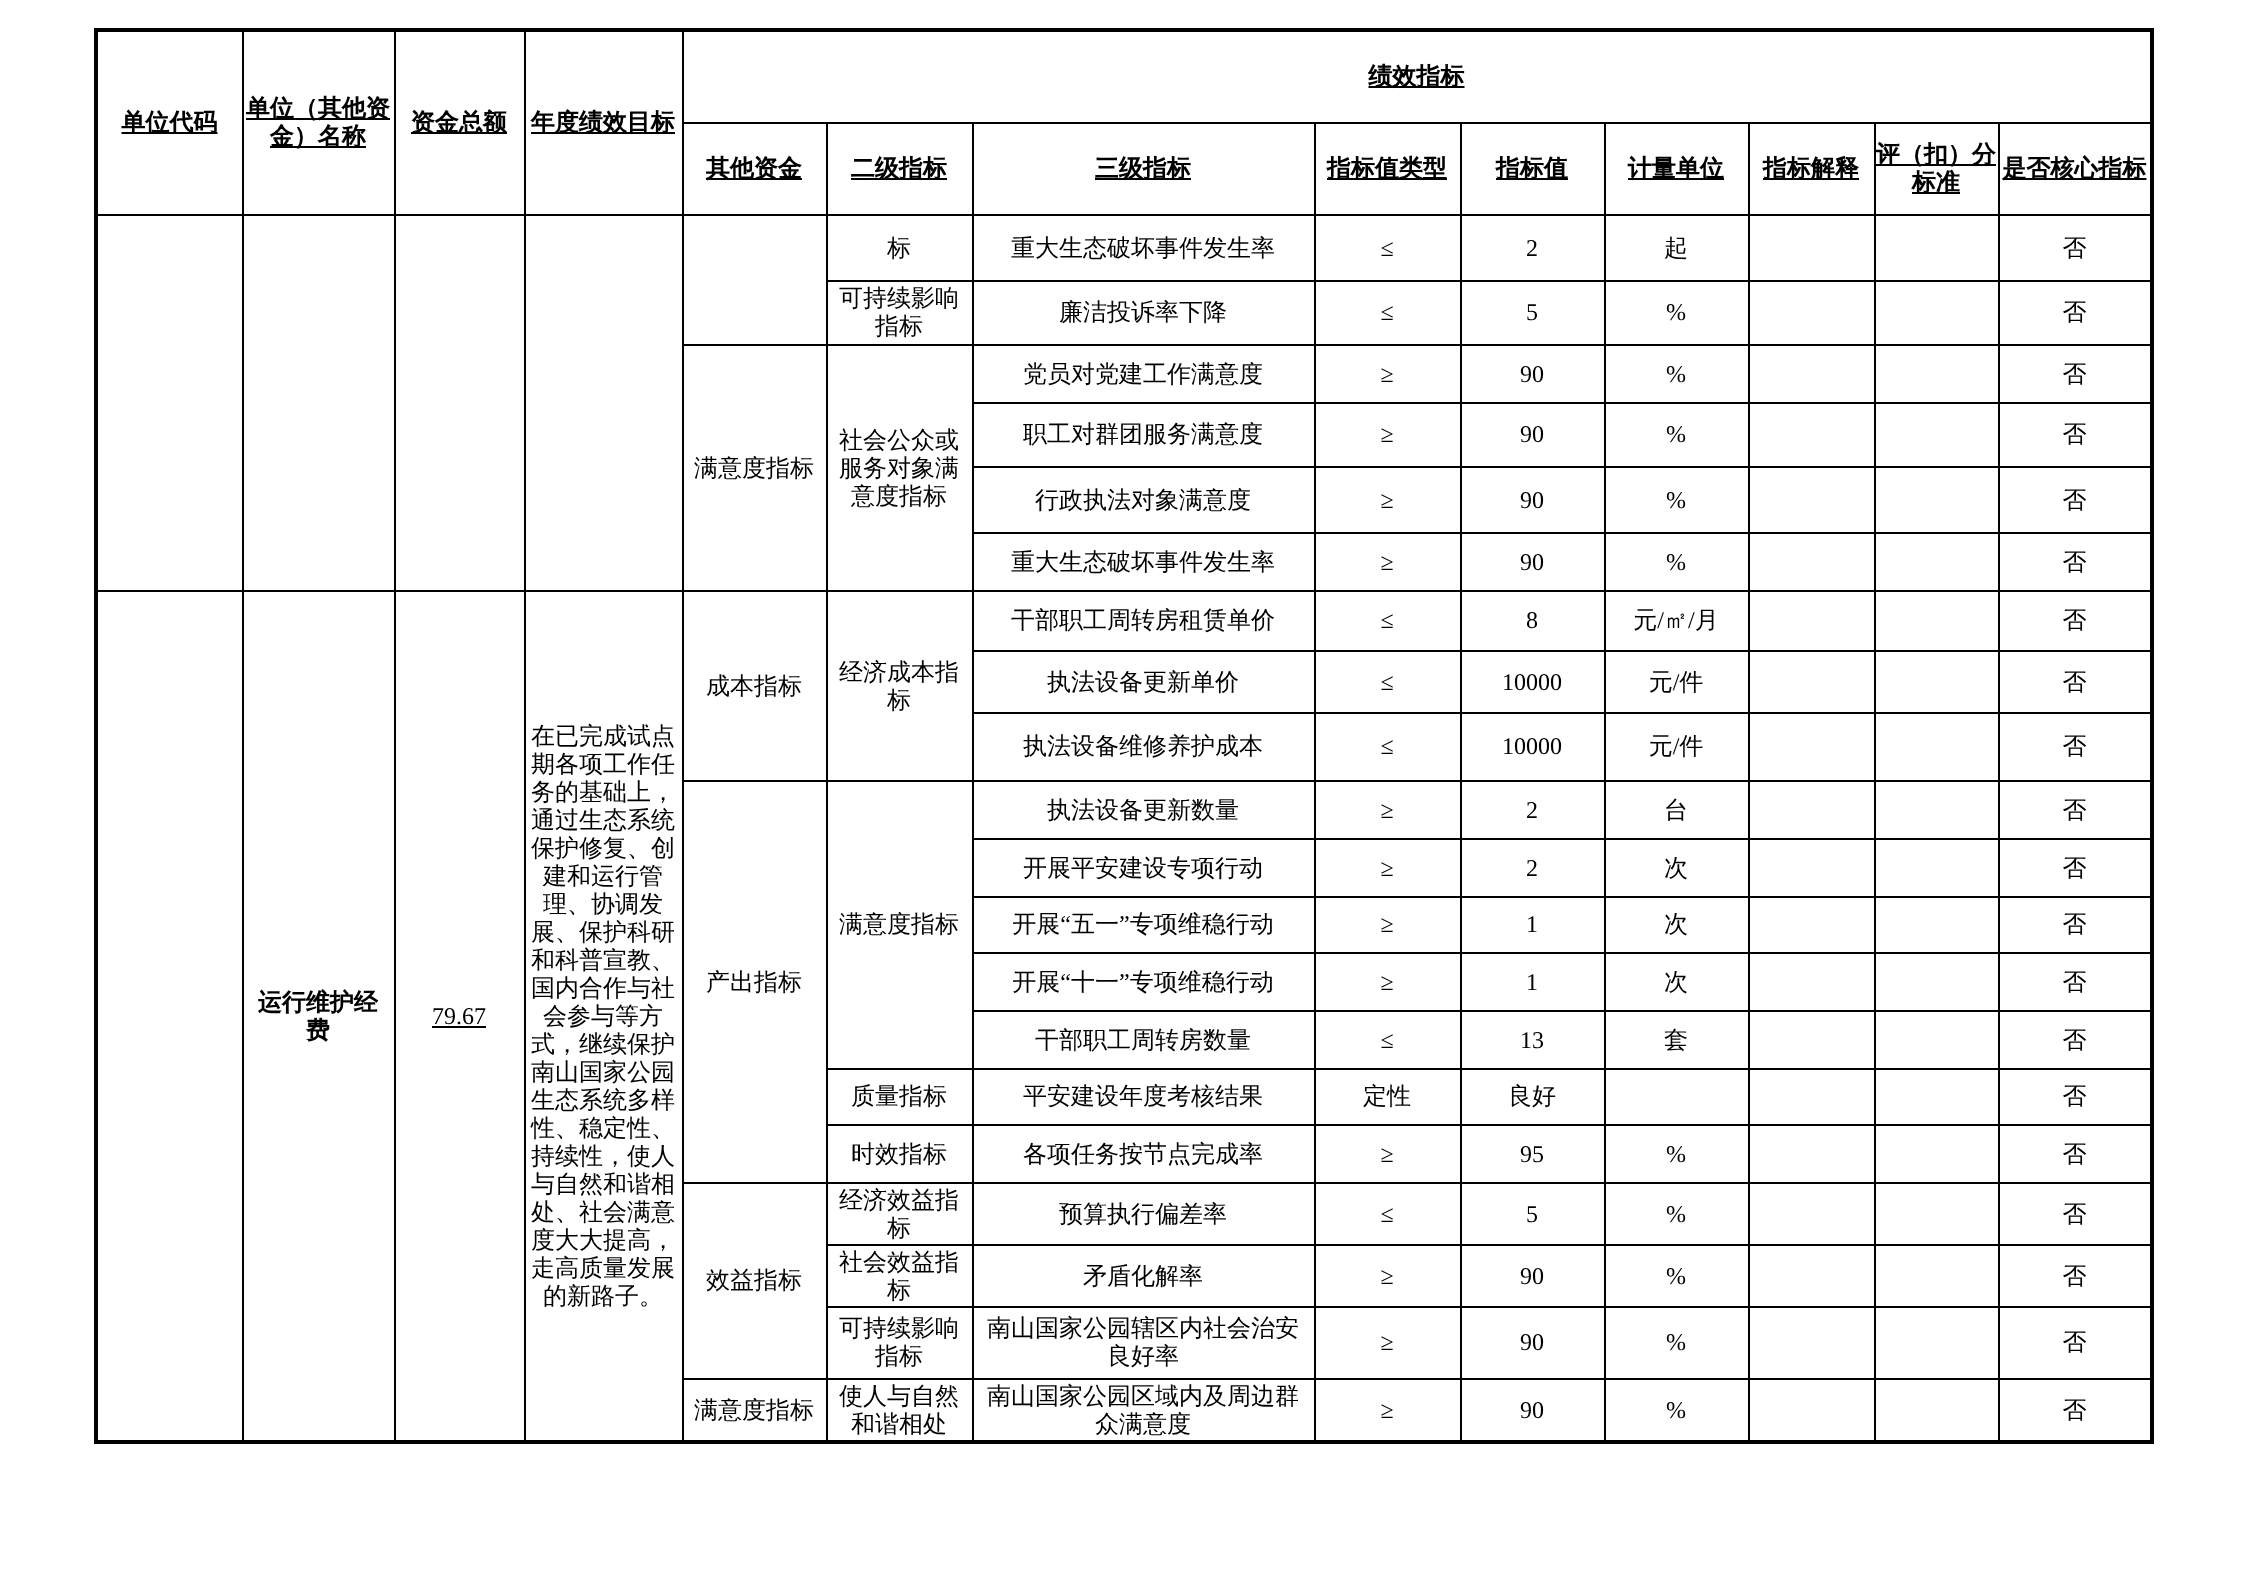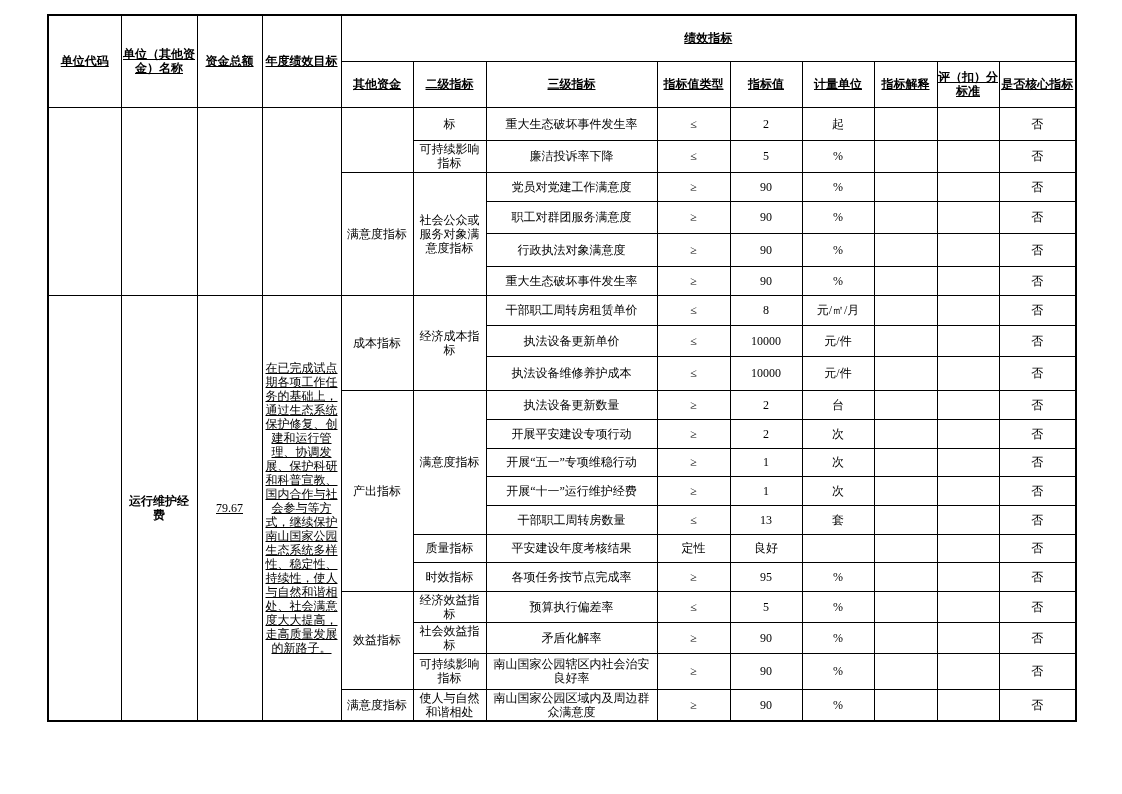--- a/index.html
+++ b/index.html
@@ -39,21 +39,20 @@
     font-weight: bold;
     padding: 1px 0;
     text-decoration: underline;
   }
   td.goal-cell {
     text-align: justify;
     font-size: 13px;
     line-height: 15px;
     padding: 2px 3px;
     vertical-align: middle;
-    text-decoration: underline;
   }
   td.amount-cell {
     text-align: right;
     padding-right: 7px;
     text-decoration: underline;
   }
   td.unitname-cell {
     font-weight: bold;
   }
   td.core-cell {
@@ -223,21 +222,21 @@
       <tr style="height:28px">
         <td>开展“五一”专项维稳行动</td>
         <td>≥</td>
         <td>1</td>
         <td>次</td>
         <td></td>
         <td></td>
         <td class="core-cell">否</td>
       </tr>
       <tr style="height:29px">
-        <td>开展“十一”运行维护经费</td>
+        <td>开展“十一”专项维稳行动</td>
         <td>≥</td>
         <td>1</td>
         <td>次</td>
         <td></td>
         <td></td>
         <td class="core-cell">否</td>
       </tr>
       <tr style="height:29px">
         <td>干部职工周转房数量</td>
         <td>≤</td>

